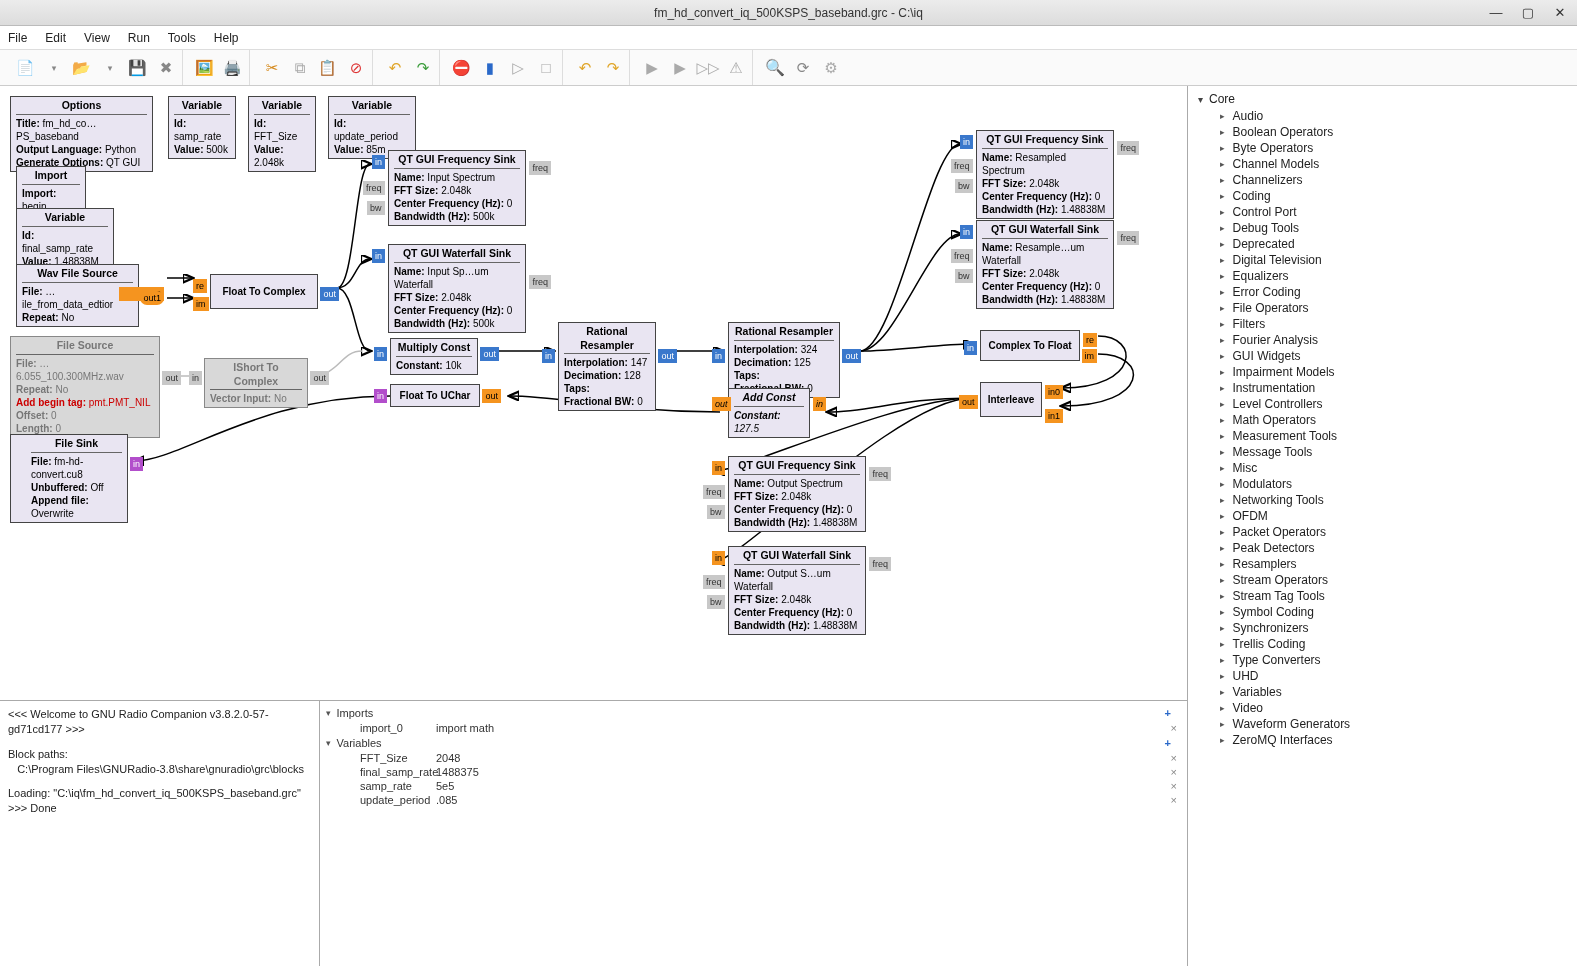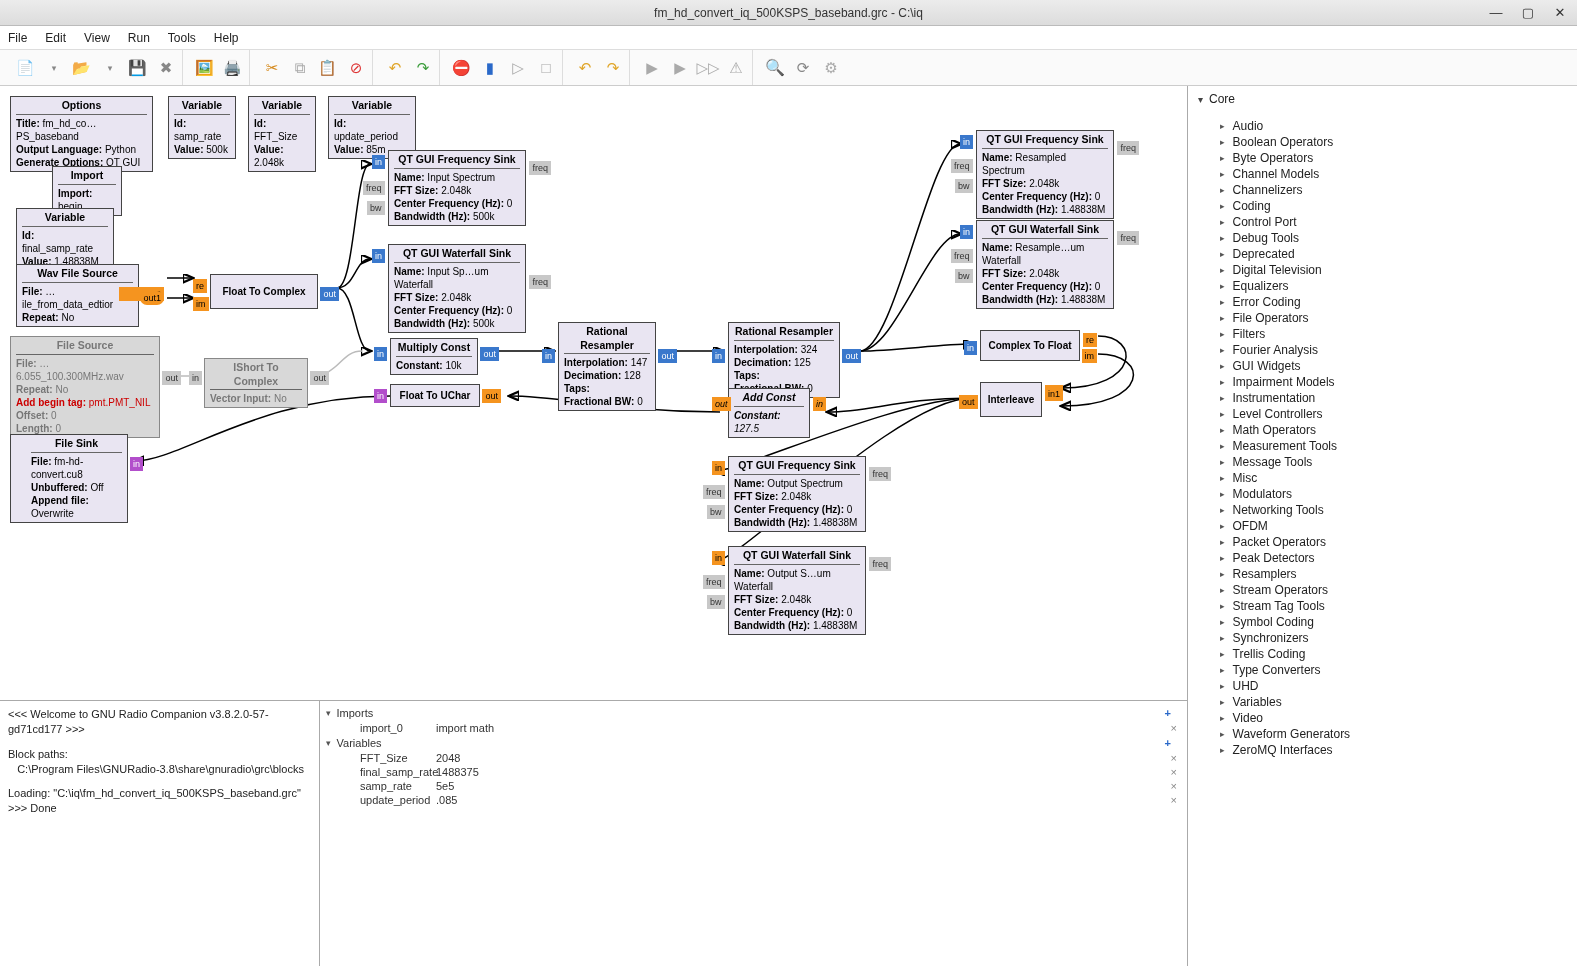--- a/index.html
+++ b/index.html
@@ -26,21 +26,21 @@
 .vars .body { padding:4px 0; }
 .vars .section { padding:2px 6px; font-weight:normal; color:#333; display:flex; align-items:center;}
 .vars .section::before { content:"▾"; font-size:9px; margin-right:6px; color:#555;}
 .vars .row { display:flex; padding:1px 0; position:relative;}
 .vars .row .c1 { width:110px; padding-left:40px; color:#333; }
 .vars .row .c2 { padding-left:6px; color:#333; }
 .vars .row .rx { position:absolute; right:10px; color:#888; font-size:11px;}
 .vars .plus { color:#2a69c9; font-weight:bold; }
 .sidebar { width:390px; background:#fff; border-left:1px solid #aaa; padding:6px 10px; overflow:auto; font-size:12px;}
 .tree-root::before { content:"▾"; margin-right:6px; font-size:10px; color:#444;}
-.tree-root { font-weight:normal; color:#222; margin-bottom:12px;}
+.tree-root { font-weight:normal; color:#222; margin-bottom:2px;}
 .tree-item { display:flex; align-items:center; padding:1px 0 1px 22px; color:#222; font-size:12px;}
 .tree-item::before { content:"▸"; margin-right:8px; font-size:9px; color:#555;}
 
 
 .blk { position:absolute; background:#e9e5f2; border:1px solid #444; font-size:10px; color:#000; padding:2px 5px; line-height:1.3;}
 .blk.disabled { background:#d8d8d8; color:#777; border-color:#888;}
 .blk .t { font-weight:bold; text-align:center; border-bottom:1px solid #666; padding-bottom:1px; margin-bottom:2px; font-size:10.5px;}
 .blk .r b { font-weight:bold; }
 .blk .red { color:#c00; }
 .port { position:absolute; font-size:9px; padding:0 3px; height:14px; line-height:14px; text-align:center;}
@@ -186,21 +186,21 @@
         <div class="t">Variable</div>
         <div class="r"><b>Id:</b> <span>FFT_Size</span></div>
         <div class="r"><b>Value:</b> <span>2.048k</span></div>
       </div>
       <div class="blk" style="left:328px;top:10px;width:88px;">
         <div class="t">Variable</div>
         <div class="r"><b>Id:</b> <span>update_period</span></div>
         <div class="r"><b>Value:</b> <span>85m</span></div>
       </div>
 
-      <div class="blk" style="left:16px;top:80px;width:70px;margin-left:36px;">
+      <div class="blk" style="left:16px;top:80px;width:70px;">
         <div class="t">Import</div>
         <div class="r"><b>Import:</b> <span>begin</span></div>
       </div>
 
       <div class="blk" style="left:16px;top:122px;width:98px;">
         <div class="t">Variable</div>
         <div class="r"><b>Id:</b> <span>final_samp_rate</span></div>
         <div class="r"><b>Value:</b> <span>1.48838M</span></div>
       </div>
 
@@ -358,21 +358,21 @@
         <b>Complex To Float</b>
         <div class="port p-blue" style="left:-17px;top:10px;">in</div>
         <div class="port p-orange" style="right:-18px;top:2px;">re</div>
         <div class="port p-orange" style="right:-18px;top:18px;">im</div>
       </div>
 
       <div class="blk" style="left:980px;top:296px;width:62px;text-align:center;padding:10px 4px;">
         <b>Interleave</b>
         <div class="port p-orange" style="left:-22px;top:12px;">out</div>
         <div class="port p-orange" style="right:-22px;top:2px;">in0</div>
-        <div class="port p-orange" style="right:-22px;top:4px;">in1</div>
+        <div class="port p-orange" style="right:-22px;top:26px;">in1</div>
       </div>
 
     </div>
 
     <div class="bottom">
       <div class="console">
         <p>&lt;&lt;&lt; Welcome to GNU Radio Companion v3.8.2.0-57-gd71cd177 &gt;&gt;&gt;</p>
         <p><span>Block paths:</span><br>
         &nbsp;&nbsp;&nbsp;<span>C:\Program Files\GNURadio-3.8\share\gnuradio\grc\blocks</span></p>
         <p><span>Loading: "C:\iq\fm_hd_convert_iq_500KSPS_baseband.grc"</span><br>

